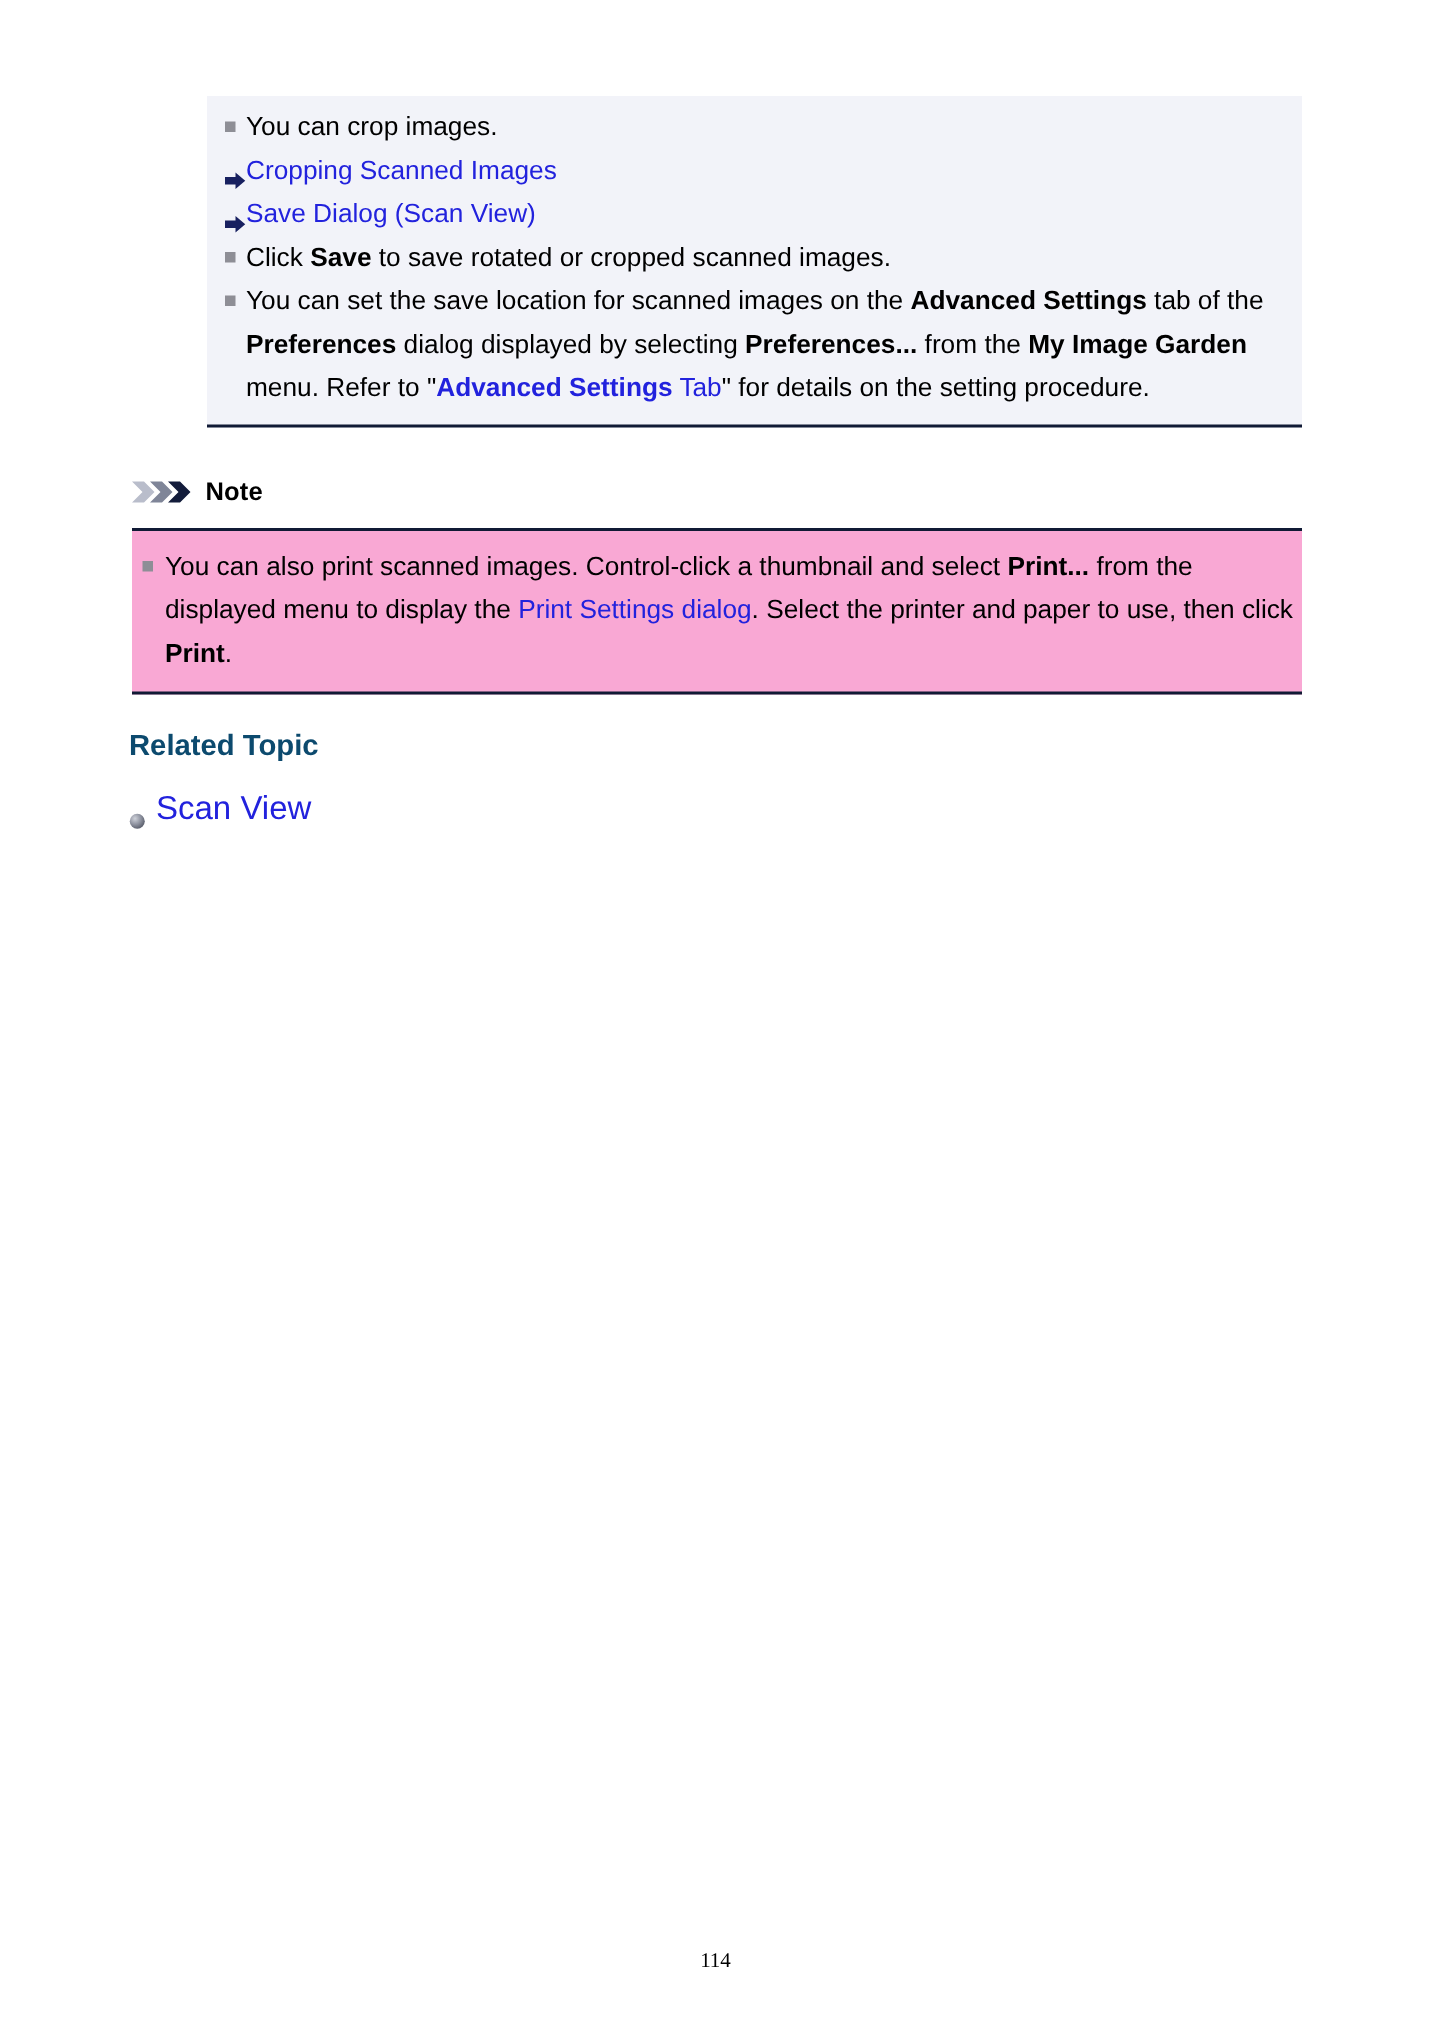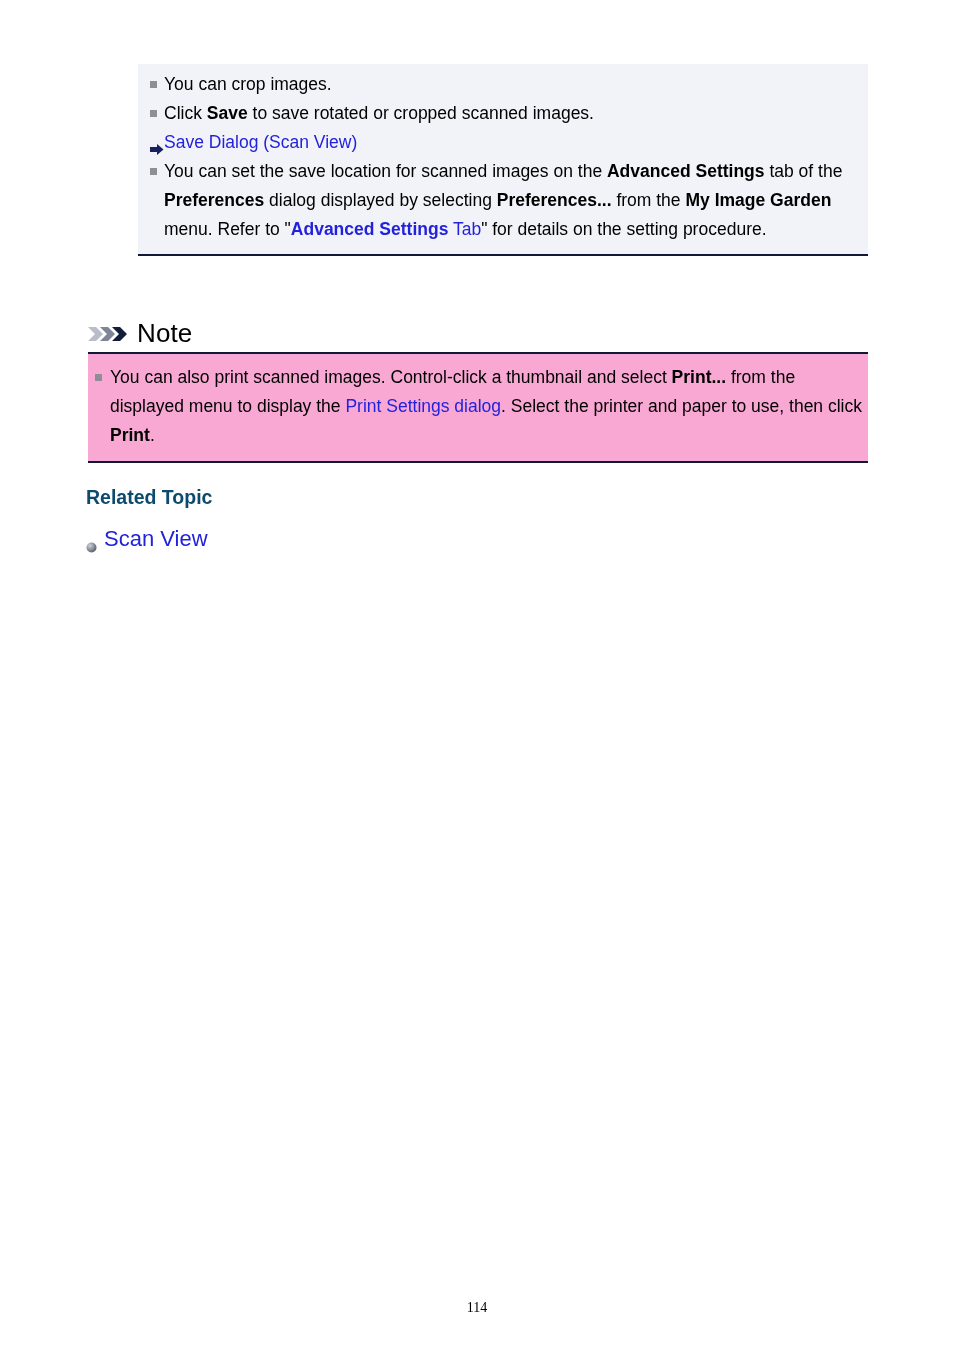--- a/index.html
+++ b/index.html
@@ -88,22 +88,22 @@
     display: flex;
     align-items: center;
     gap: 7px;
   }
   .chev-icon {
     display: block;
     width: 42px;
     height: 16px;
   }
   .note-title {
-    font-size: 26px;
-    font-weight: normal;
+    font-size: 17px;
+    font-weight: bold;
     letter-spacing: 0.1px;
     color: #000;
   }
 
   
   .note-panel {
     position: absolute;
     left: 88px;
     top: 352px;
     width: 780px;
@@ -155,24 +155,27 @@
   }
 </style>
 </head>
 <body>
 
 <div class="page">
 
   <div class="info-panel">
     <div id="info-items">
         <div class="txt li"><span class="sq-bullet"></span><span><span>You can crop images.</span></span></div>
-        <div class="txt li"><span class="sq-bullet"></span><span><span>Click </span><b>Save</b><span> to save rotated or cropped scanned images.</span></span></div>
+        <div class="txt arrow-row"><span class="arrow-icon"><svg viewBox="0 0 14 13" width="14" height="13" xmlns="http://www.w3.org/2000/svg">
+              <path d="M0 4 H7 V1 L13.5 6.5 L7 12 V9 H0 Z" fill="#182060"></path>
+            </svg></span><span><a class="link" href="#">Cropping Scanned Images</a></span></div>
         <div class="txt arrow-row"><span class="arrow-icon"><svg viewBox="0 0 14 13" width="14" height="13" xmlns="http://www.w3.org/2000/svg">
               <path d="M0 4 H7 V1 L13.5 6.5 L7 12 V9 H0 Z" fill="#182060"></path>
             </svg></span><span><a class="link" href="#">Save Dialog (Scan View)</a></span></div>
+        <div class="txt li"><span class="sq-bullet"></span><span><span>Click </span><b>Save</b><span> to save rotated or cropped scanned images.</span></span></div>
         <div class="txt li"><span class="sq-bullet"></span><span><span>You can set the save location for scanned images on the </span><b>Advanced Settings</b><span> tab of the </span><b>Preferences</b><span> dialog displayed by selecting </span><b>Preferences...</b><span> from the </span><b>My Image Garden</b><span> menu. Refer to "</span><a class="link link-bold" href="#">Advanced Settings</a><a class="link" href="#"> Tab</a><span>" for details on the setting procedure.</span></span></div>
       </div>
   </div>
 
   <div class="note-head">
     <span class="chev-icon">
       <svg viewBox="0 0 42 16" width="42" height="16" xmlns="http://www.w3.org/2000/svg">
         <polygon points="0,1 8,1 15,8 8,15 0,15 7,8" fill="#b9bdcb"></polygon>
         <polygon points="12,1 20,1 27,8 20,15 12,15 19,8" fill="#7f8598"></polygon>
         <polygon points="24,1 32,1 39,8 32,15 24,15 31,8" fill="#131c3b"></polygon>

